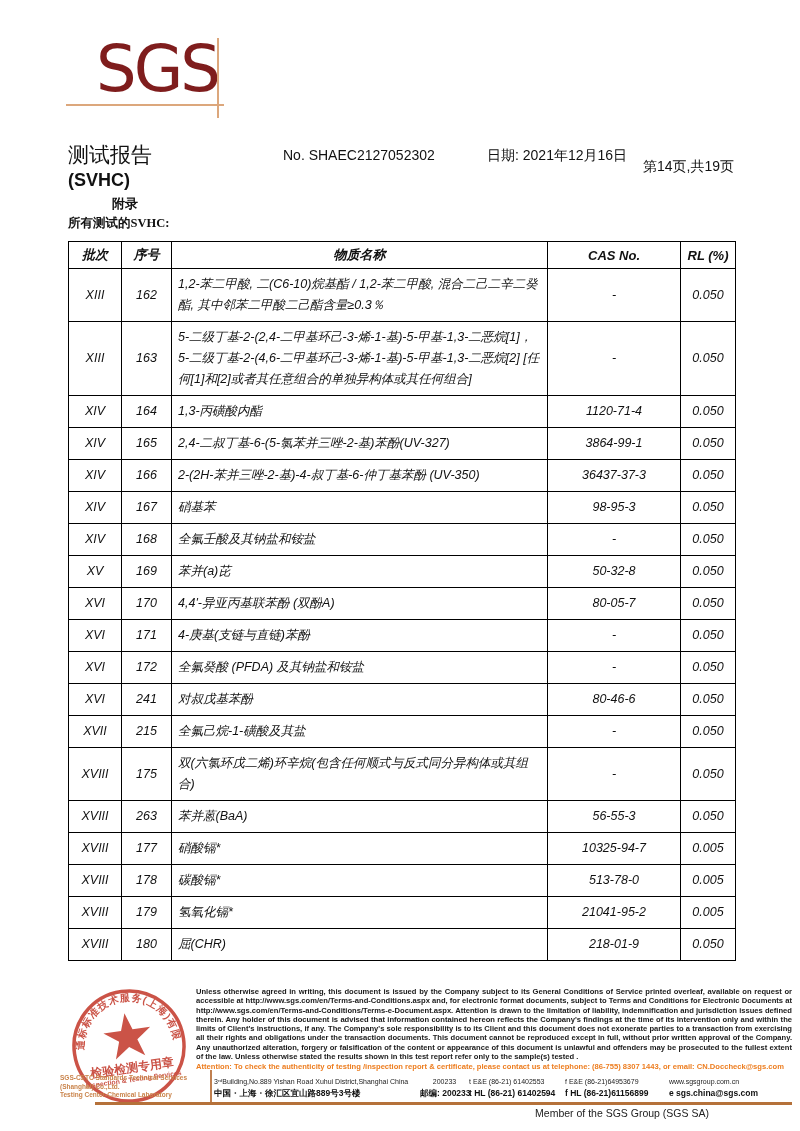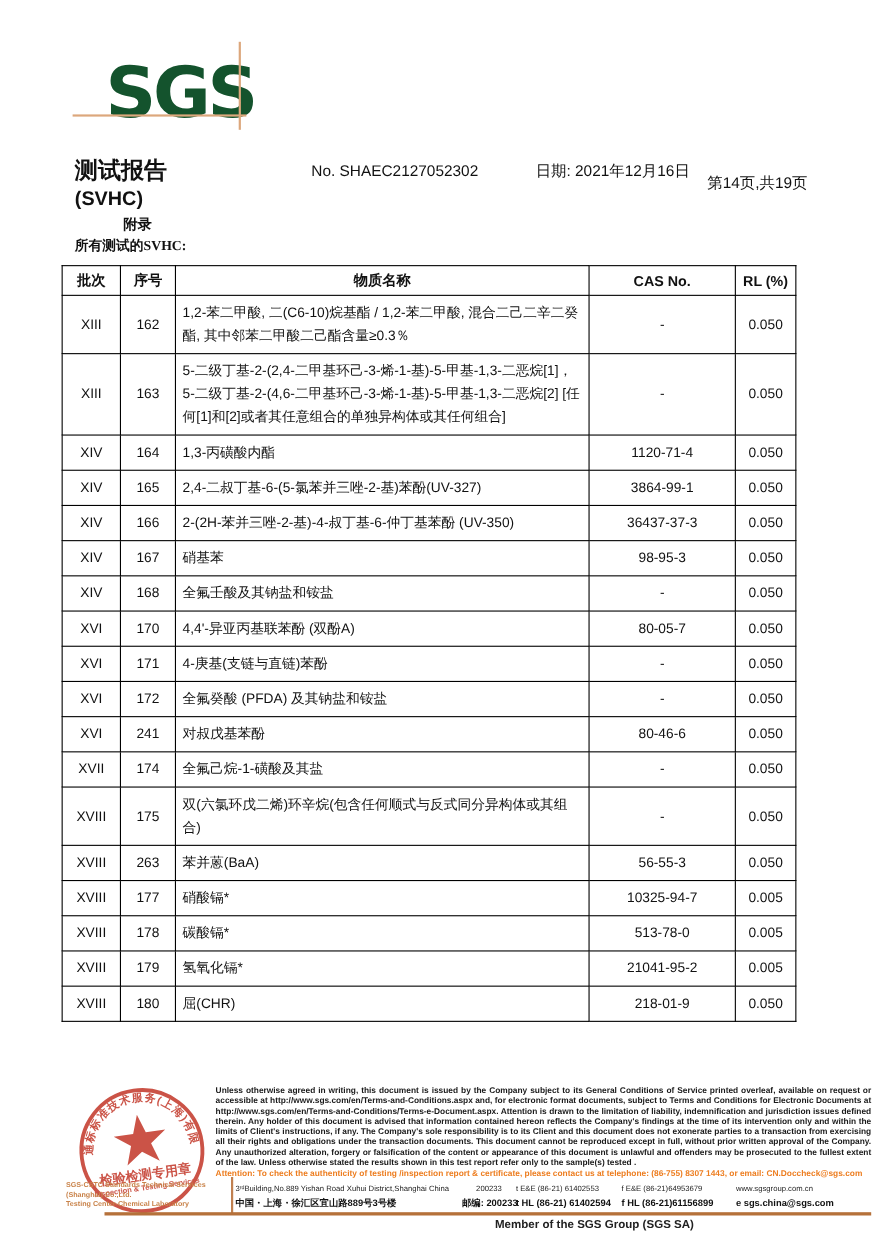--- a/index.html
+++ b/index.html
@@ -2,37 +2,37 @@
 <html><head>
 <meta charset="utf-8">
 <style>
   * { margin:0; padding:0; box-sizing:border-box; }
   html,body { background:#ffffff; }
   body { font-family:"Liberation Sans", sans-serif; color:#111; }
   .page { position:relative; width:800px; height:1131px; background:#fff; overflow:hidden; }
 
   
   .logo-wrap { position:absolute; left:96px; top:34px; }
-  .logo-text { font-family:"DejaVu Sans", sans-serif; font-weight:700; font-size:64px; line-height:70px;
-               color:#14532d; letter-spacing:-3px;margin-top:16px; }
+  .logo-text { font-family:"DejaVu Sans", sans-serif; font-weight:400; font-size:64px; line-height:70px;
+               color:#7f1d1d; letter-spacing:-3px; }
   .cross-h { position:absolute; left:66px; top:104px; width:158px; height:2px; background:#dca77c; }
   .cross-v { position:absolute; left:217px; top:38px; width:2px; height:80px; background:#dca77c; }
 
   
-  .title1 { position:absolute; left:68px; top:141px; font-size:21px; font-weight:bold; }
+  .title1 { position:absolute; left:68px; top:141px; font-size:21px; font-weight:normal; }
   .title2 { position:absolute; left:68px; top:170px; font-size:18px; font-weight:bold; }
   .report-no { position:absolute; left:283px; top:147px; font-size:14px; }
   .date { position:absolute; left:487px; top:147px; font-size:14px; }
   .page-info { position:absolute; left:643px; top:158px; font-size:14px; }
   .appendix { position:absolute; left:68px; top:195px; font-size:13px; font-weight:bold;padding-left:44px; }
   .subtitle { position:absolute; left:68px; top:215px; font-size:12.5px; font-weight:bold;font-family:Liberation Serif, serif; }
 
   
-  .svhc-table { position:absolute; left:56px; top:241px; width:667px; border-collapse:collapse;
-                table-layout:fixed; }
+  .svhc-table { position:absolute; left:68px; top:241px; width:667px; border-collapse:collapse;
+                table-layout:fixed;font-style:italic; }
   .svhc-table th, .svhc-table td { border:1.5px solid #000; }
   .svhc-table th { font-size:13px; font-weight:bold; padding:4px 2px; height:25px; }
   .svhc-table td { font-size:12.5px; padding:5px 6px; height:31px; vertical-align:middle;
                    line-height:21px; }
   .col-batch { width:53px; } .col-no { width:50px; } .col-name { width:376px; }
   .col-cas { width:133px; } .col-rl { width:55px; }
   td.c { text-align:center; }
   td.name-cell { text-align:left;margin-left:20px; }
 
   
@@ -41,22 +41,22 @@
   .attention { position:absolute; left:196px; top:1062px; width:596px; font-size:7.6px;
                line-height:9.3px; font-weight:bold; color:#ed7d1f; }
   .addr-block { position:absolute; left:214px; top:1077px; width:578px; }
   .addr-row { display:flex; align-items:baseline; white-space:nowrap; }
   .addr-row.en { font-size:7px; line-height:10px; color:#222; }
   .addr-row.cn { font-size:8.5px; line-height:12px; font-weight:bold; color:#111; }
   .addr-row span { display:inline-block; }
   .a1 { width:206px; } .a2 { width:49px;text-align:center; } .a3 { width:96px; } .a4 { width:104px; } .a5 { width:100px; }
   .v-rule { position:absolute; left:210px; top:1070px; width:2px; height:34px; background:#c08050; }
   .bottom-rule { position:absolute; left:95px; top:1102px; width:697px; height:3px; background:#b5713a; }
-  .member { position:absolute; left:450px; top:1107px; width:344px; text-align:left;
-            font-size:10.5px; font-weight:700; color:#222; }
+  .member { position:absolute; left:450px; top:1107px; width:344px; text-align:center;
+            font-size:10.5px; font-weight:400; color:#222; }
 
   
   .stamp { position:absolute; left:58px; top:985px; width:142px; height:122px; }
   .stamp-under { position:absolute; left:60px; top:1074px; width:150px; font-size:6.5px;
                  line-height:8.5px; color:#c9834a; font-weight:600; }
 </style>
 </head>
 <body>
 
 <div class="page">
@@ -142,20 +142,27 @@
     </tr>
 
     <tr>
       <td class="c">XIV</td>
       <td class="c">168</td>
       <td class="name-cell">全氟壬酸及其钠盐和铵盐</td>
       <td class="c">-</td>
       <td class="c">0.050</td>
     </tr>
 
+    <tr>
+      <td class="c">XV</td>
+      <td class="c">169</td>
+      <td class="name-cell">苯并(a)芘</td>
+      <td class="c">50-32-8</td>
+      <td class="c">0.050</td>
+    </tr>
 
     <tr>
       <td class="c">XVI</td>
       <td class="c">170</td>
       <td class="name-cell">4,4'-异亚丙基联苯酚 (双酚A)</td>
       <td class="c">80-05-7</td>
       <td class="c">0.050</td>
     </tr>
 
     <tr>
@@ -177,21 +184,21 @@
     <tr>
       <td class="c">XVI</td>
       <td class="c">241</td>
       <td class="name-cell">对叔戊基苯酚</td>
       <td class="c">80-46-6</td>
       <td class="c">0.050</td>
     </tr>
 
     <tr>
       <td class="c">XVII</td>
-      <td class="c">174</td>
+      <td class="c">215</td>
       <td class="name-cell">全氟己烷-1-磺酸及其盐</td>
       <td class="c">-</td>
       <td class="c">0.050</td>
     </tr>
 
     <tr>
       <td class="c">XVIII</td>
       <td class="c">175</td>
       <td class="name-cell">双(六氯环戊二烯)环辛烷(包含任何顺式与反式同分异构体或其组合)</td>
       <td class="c">-</td>

